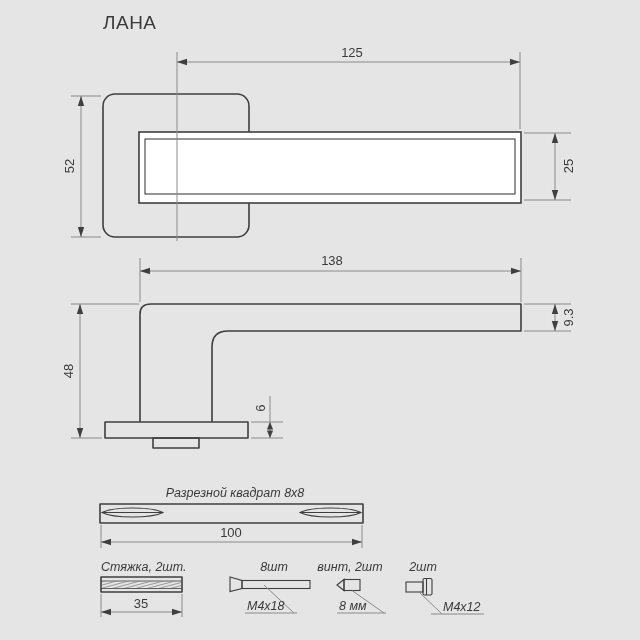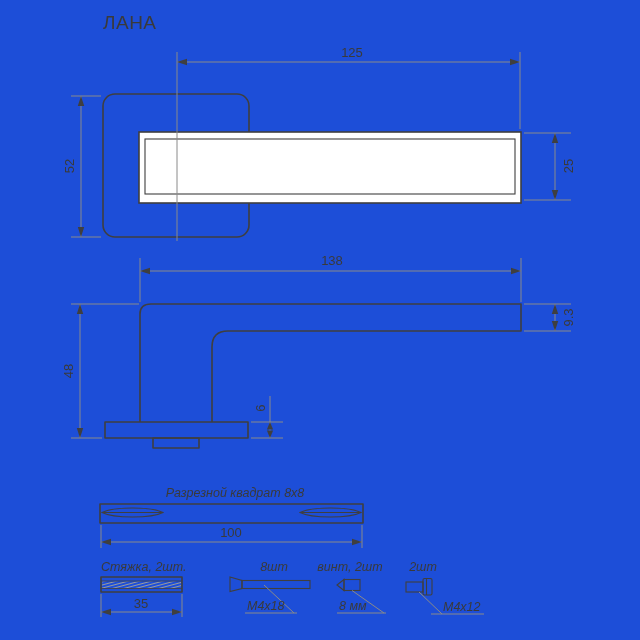--- a/index.html
+++ b/index.html
@@ -1,16 +1,16 @@
 <!DOCTYPE html>
 <html style="--line: #3f3f3f; --dim: #8a8a8a; --text: #3a3a3a;"><head>
 <meta charset="utf-8">
 <style>
   html,body { margin:0; padding:0; background:#ffffff; }
-  .page { position:relative; width:640px; height:640px; background:#1d4ed8; overflow:hidden; }
+  .page { position:relative; width:640px; height:640px; background:#e5e5e5; overflow:hidden; }
   svg { display:block; }
   .obj  { fill:none; stroke:var(--line,#3f3f3f); stroke-width:1.6; stroke-linejoin:round; }
   .objf { fill:#ffffff; stroke:var(--line,#3f3f3f); stroke-width:1.6; }
   .obj2 { fill:none; stroke:var(--line,#3f3f3f); stroke-width:1.1; }
   .dim, .ext { fill:none; stroke:var(--dim,#8a8a8a); stroke-width:1; }
   .hatchband { stroke:var(--line,#3f3f3f); stroke-width:0.8; }
   .arr { fill:var(--line,#333333); }
   text { fill:var(--text,#3a3a3a); font-family:"Liberation Sans", sans-serif; }
   .num   { font-size:13px; }
   .lbl   { font-size:12.5px; font-style:italic; }

